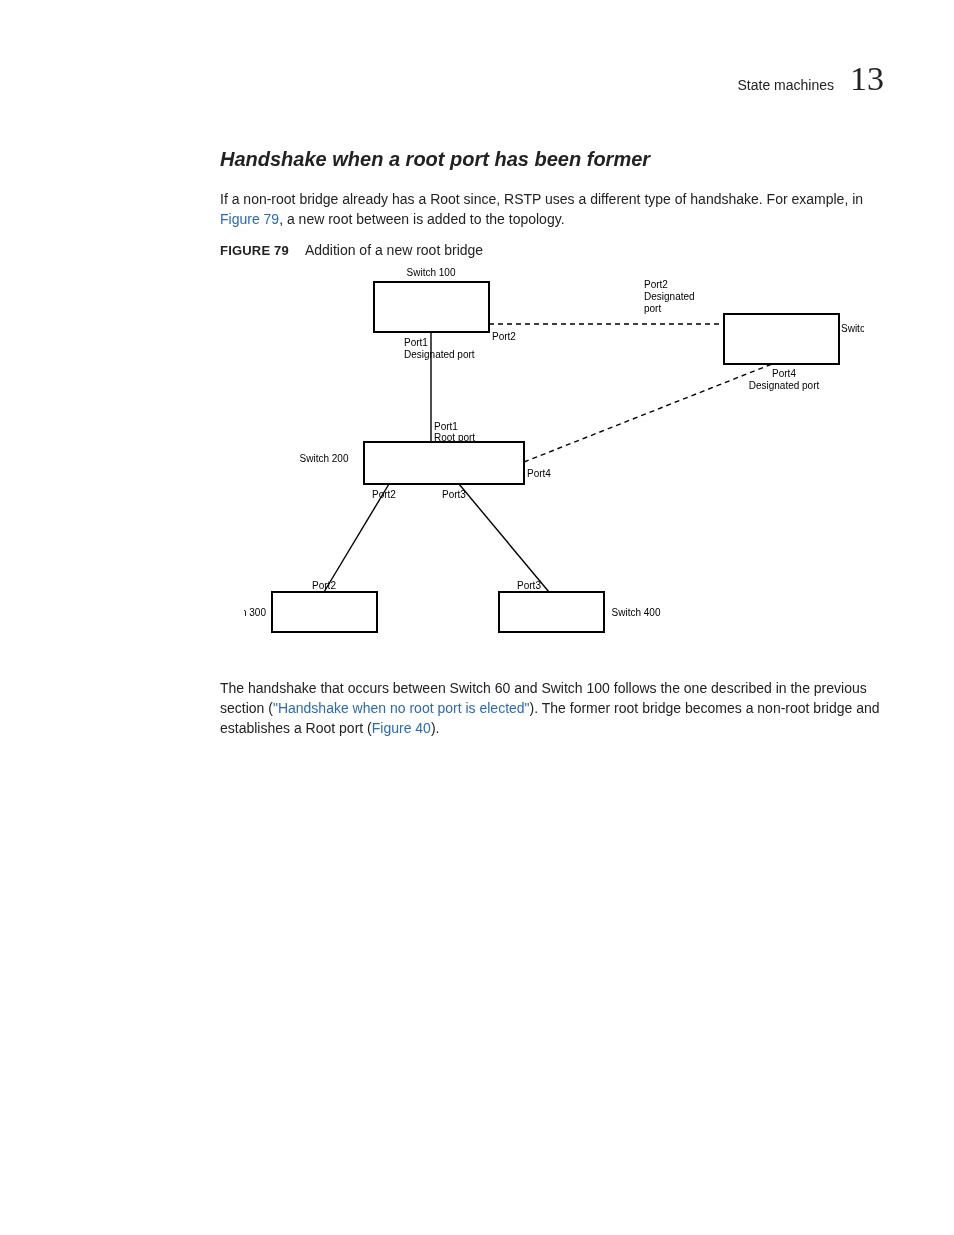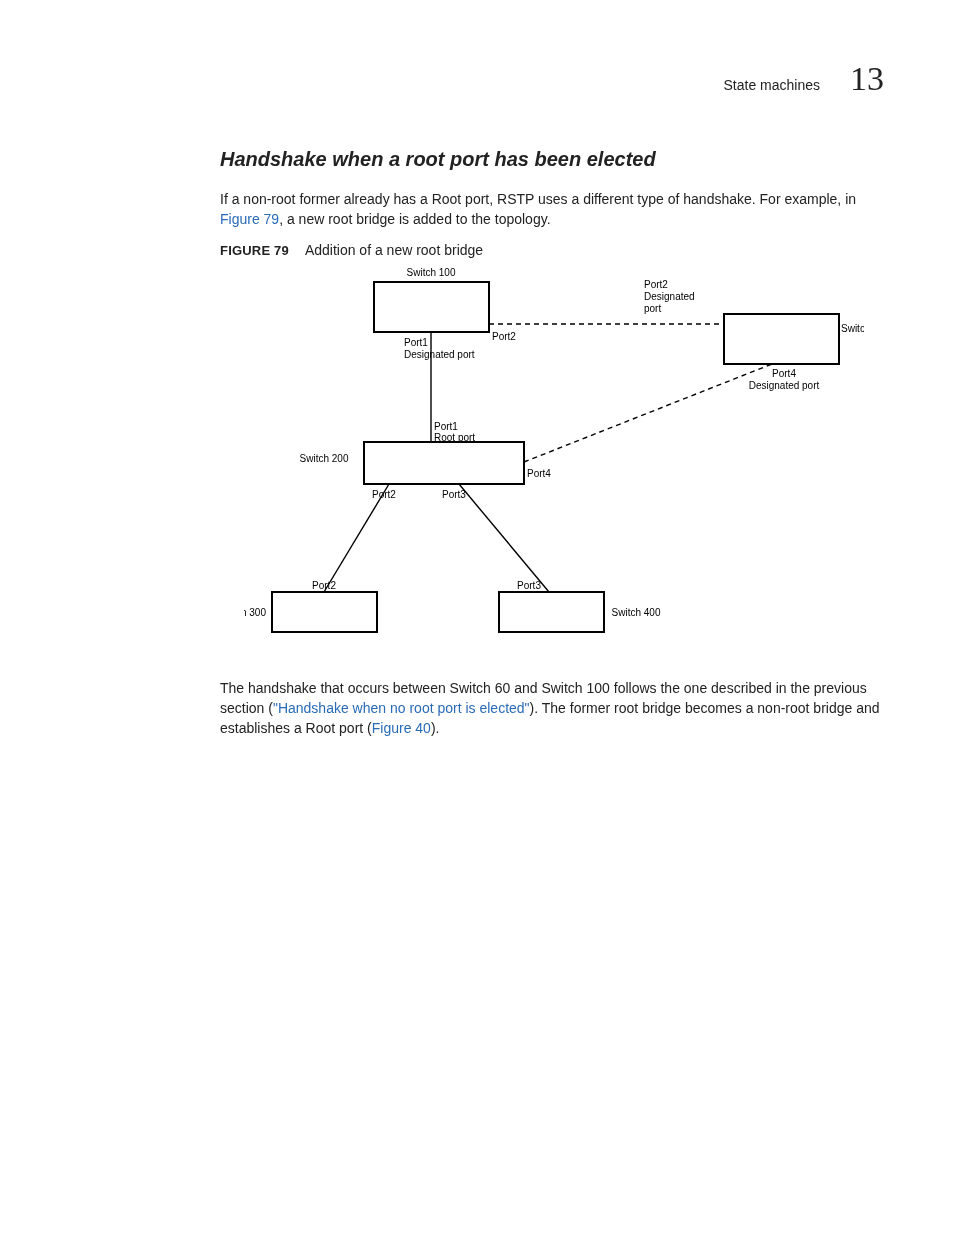--- a/index.html
+++ b/index.html
@@ -12,21 +12,21 @@
     width: 954px;
   }
   .page {
     padding: 60px 70px 60px 70px;
     box-sizing: border-box;
   }
   .header {
     display: flex;
     justify-content: flex-end;
     align-items: baseline;
-    gap: 30px;
+    gap: 16px;
     margin-bottom: 50px;
   }
   .header-title { font-size: 14px; }
   .header-num { font-size: 34px; font-family: Georgia, serif; }
   .content { margin-left: 150px; }
   .section-title {
     font-style: italic;
     font-weight: bold;
     font-size: 20px;
     margin: 0 0 18px 0;
@@ -42,24 +42,24 @@
 </head>
 <body>
 
 <div class="page">
   <div class="header">
     <span class="header-title">State machines</span>
     <span class="header-num">13</span>
   </div>
 
   <div class="content">
-    <h2 class="section-title">Handshake when a root port has been elected</h2>
+    <h2 class="section-title">Handshake when a root port has been former</h2>
 
     <p>
-      <span>If a non-root former already has a Root port, RSTP uses a different type of handshake. For example, in </span><a class="link">Figure 79</a><span>, a new root bridge is added to the topology.</span>
+      <span>If a non-root bridge already has a Root since, RSTP uses a different type of handshake. For example, in </span><a class="link">Figure 79</a><span>, a new root between is added to the topology.</span>
     </p>
 
     <div class="fig-caption">
       <span class="fig-label">FIGURE 79</span>
       <span class="fig-title">Addition of a new root bridge</span>
     </div>
 
     <div class="diagram-wrap">
       <svg width="620" height="400" viewBox="0 0 620 400">
 

